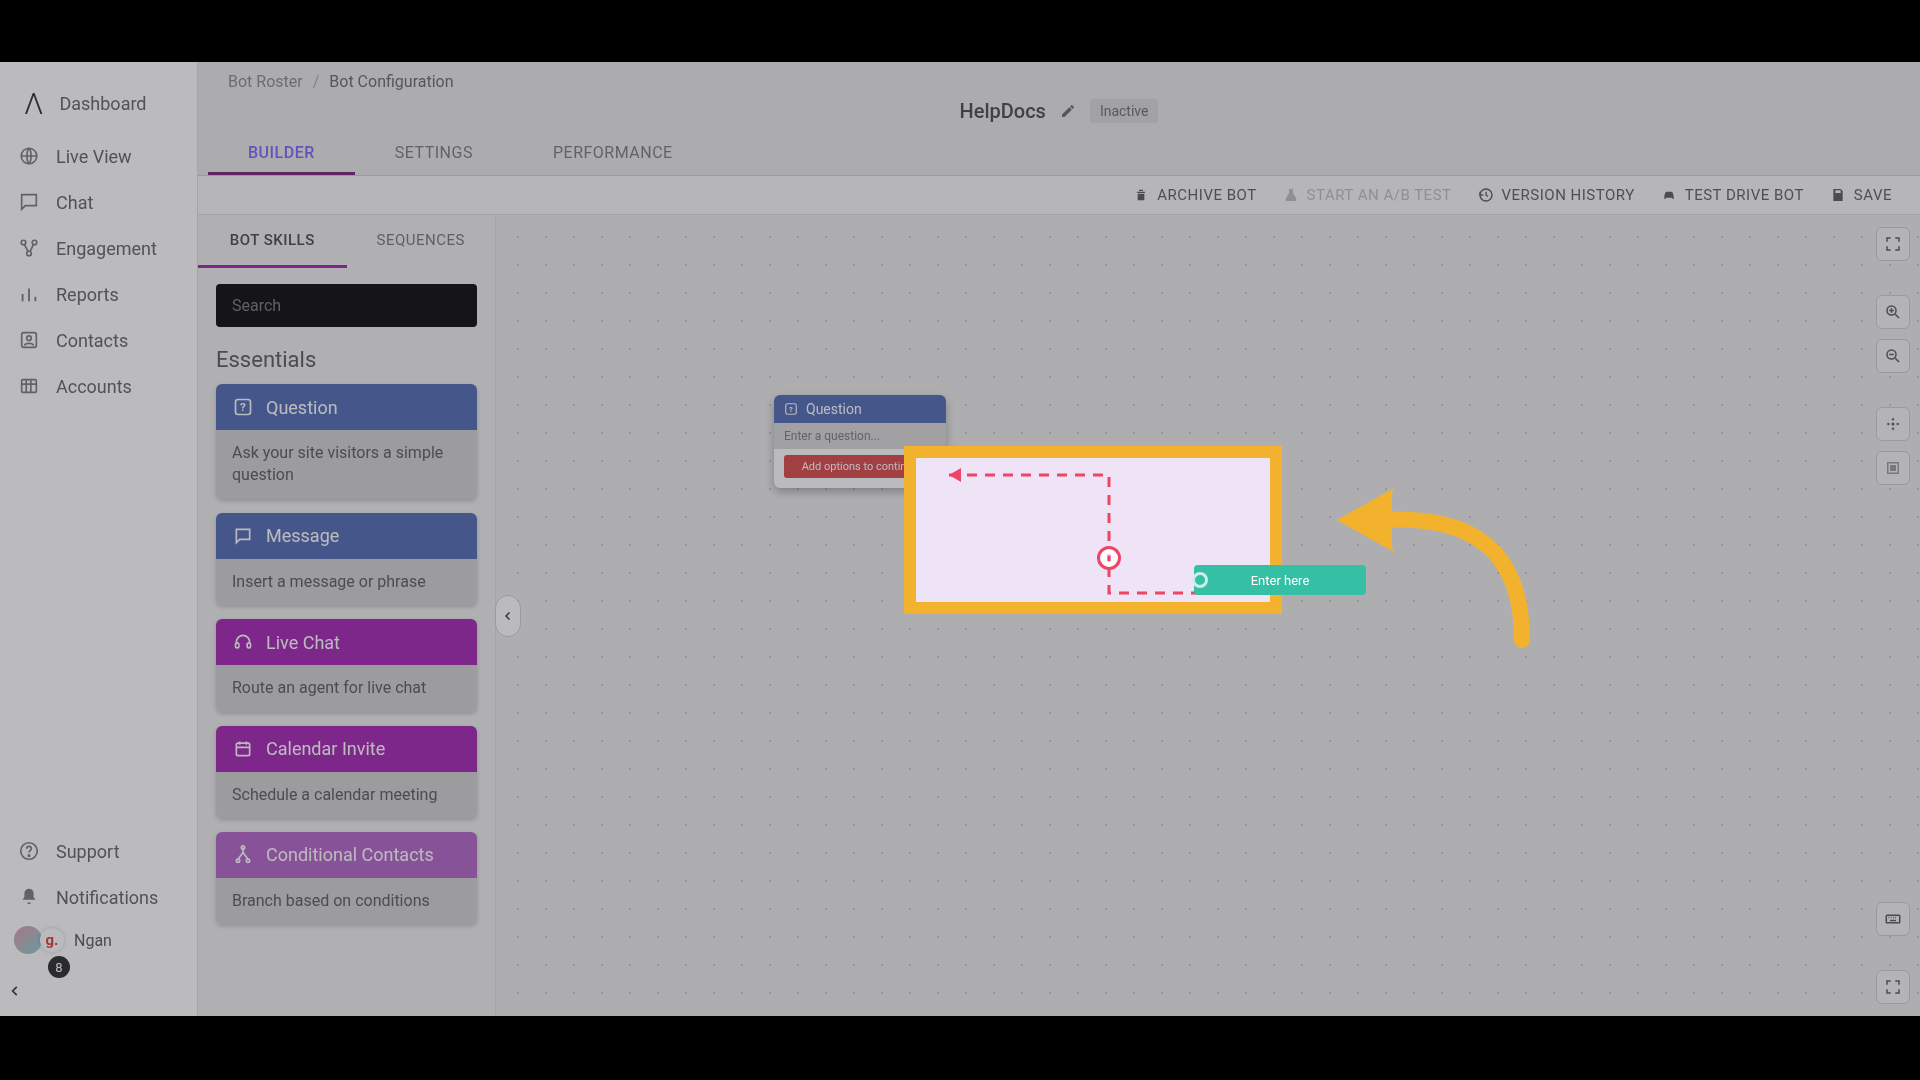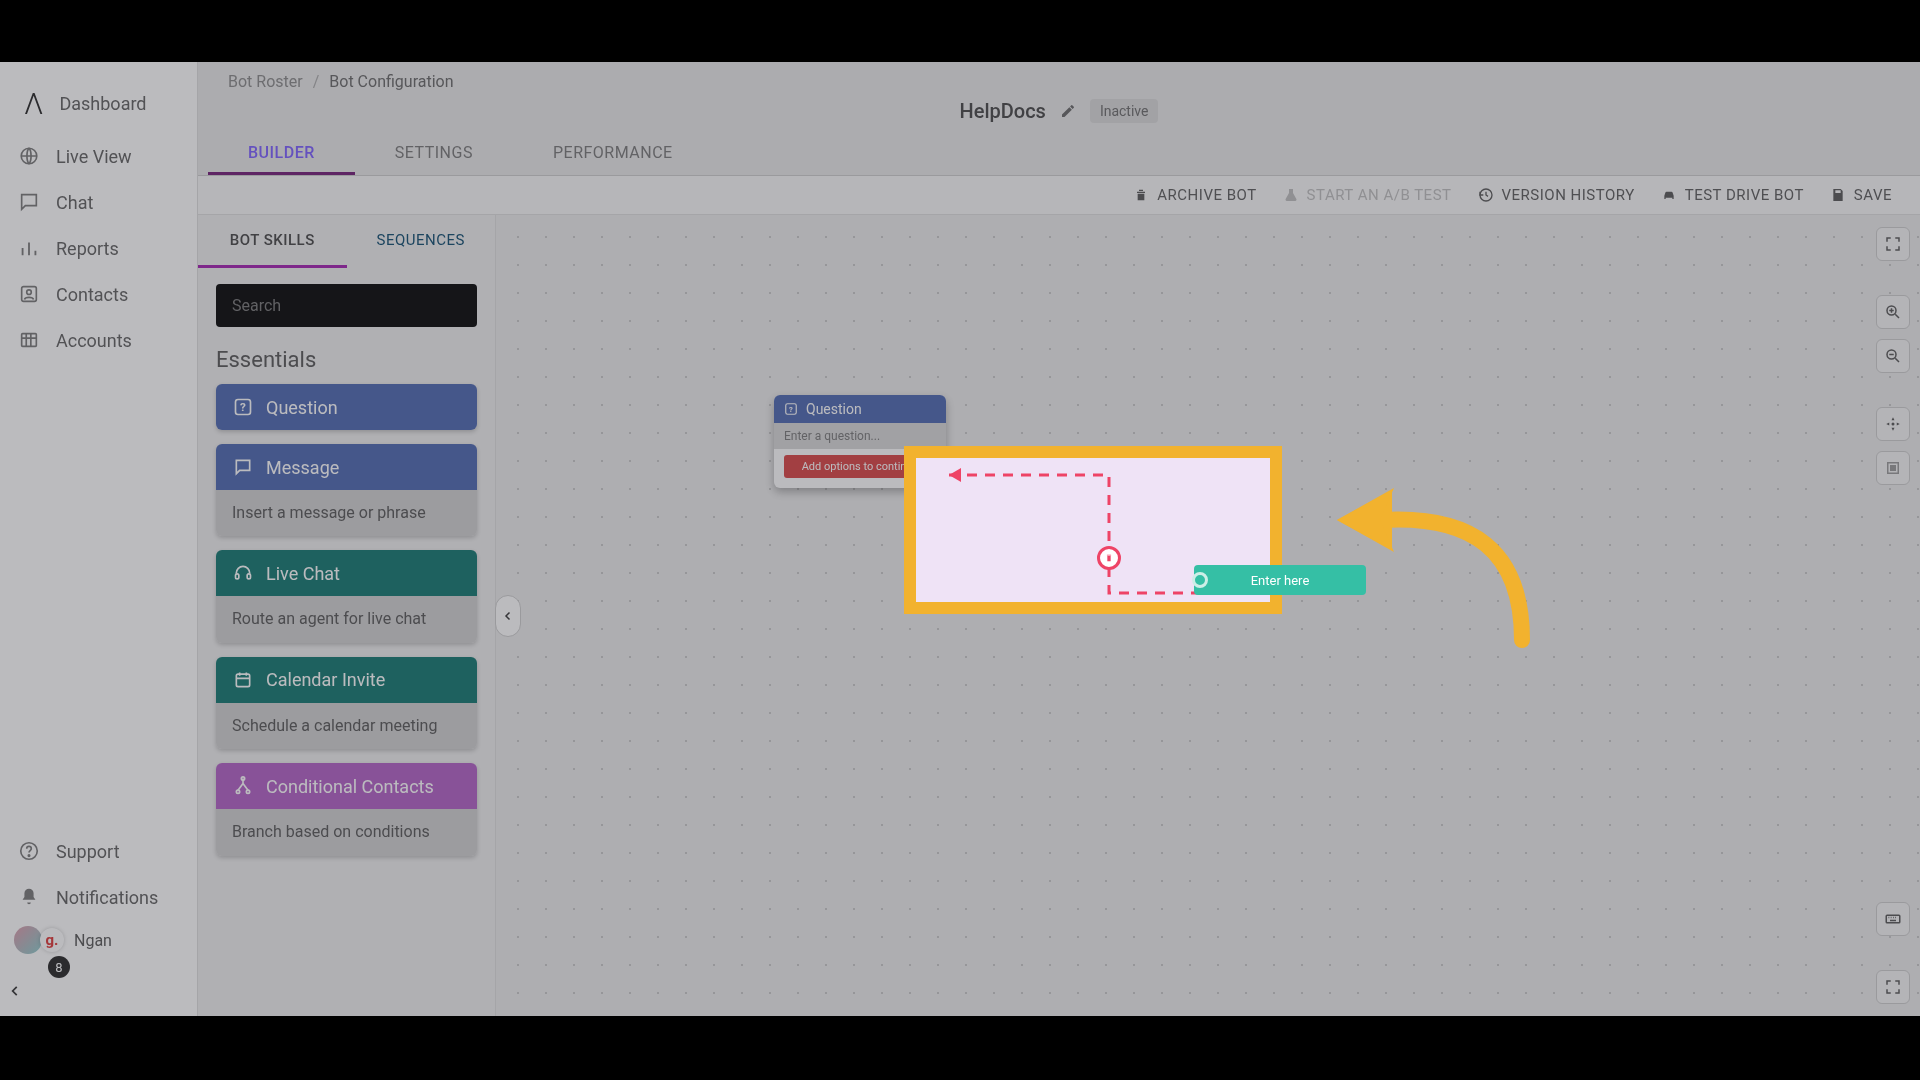--- a/index.html
+++ b/index.html
@@ -66,30 +66,30 @@
   .toolbar { display:flex; justify-content:flex-end; align-items:center; gap: 26px; padding: 10px 28px; background:#f7f7f7; border-bottom:1px solid #ddd; color:#5a5a5a; font-size:15px; }
   .tool-btn { display:flex; align-items:center; gap:8px; cursor:pointer; letter-spacing:.5px; }
   .tool-btn.disabled { color:#bdbdbd; }
 
   
   .body-row { flex:1; display:flex; position:relative; overflow:hidden; }
   .skills-panel {
     width: 298px; background:#eee; border-right:1px solid #ddd; display:flex; flex-direction:column;
   }
   .skills-tabs { display:flex; }
-  .skills-tab { flex:1; text-align:center; padding:16px 0; font-size:15px; color:#0c4a6e; letter-spacing:.5px; cursor:pointer; }
+  .skills-tab { flex:1; text-align:center; padding:16px 0; font-size:15px; color:#737373; letter-spacing:.5px; cursor:pointer; }
   .skills-tab.active { border-bottom:3px solid #a21caf; color:#444; font-weight:500; }
   .skills-body { padding: 16px 18px; overflow-y:auto; }
   .search-box { width:100%; background:#000000; border:none; border-radius:4px; padding:12px 16px; font-size:16px; color:#888; }
   .section-title { font-size:22px; color:#555; margin:20px 0 12px 0; }
   .skill-card { border-radius:6px; overflow:hidden; margin-bottom:14px; box-shadow:0 2px 4px rgba(0,0,0,0.2); cursor:grab; }
   .skill-head { display:flex; align-items:center; gap:12px; padding:12px 16px; color:#fff; font-size:18px; }
   .skill-desc { background:#d0d0d0; color:#555; padding:12px 16px; font-size:16px; line-height:1.4; }
   .c-blue { background:#4a66b0; }
-  .c-green { background:#0f766e; }
+  .c-green { background:#a21caf; }
   .c-purple { background:#b15fc5; }
   .skill-icon { width:22px;height:22px;display:flex;align-items:center;justify-content:center; }
 
   .panel-collapse {
     position:absolute; left:297px; top: 50%; transform: translateY(-50%);
     width:26px;height:42px;background:#fff;border:1px solid #ccc;border-radius:14px;
     display:flex;align-items:center;justify-content:center;color:#444;cursor:pointer;z-index:5;
   }
 
   
@@ -159,20 +159,31 @@
         </span>
       <span>Live View</span>
     </div>
     <div class="nav-item">
       <span class="nav-icon">
           <svg viewBox="0 0 24 24" fill="none" stroke="#777" stroke-width="1.8">
             <path d="M4 4h16v12H8l-4 4V4z"></path>
           </svg>
         </span>
       <span>Chat</span>
+    </div>
+    <div class="nav-item">
+      <span class="nav-icon">
+          <svg viewBox="0 0 24 24" fill="none" stroke="#777" stroke-width="1.8">
+            <circle cx="6" cy="6" r="2.5"></circle>
+            <circle cx="18" cy="6" r="2.5"></circle>
+            <circle cx="12" cy="18" r="2.5"></circle>
+            <path d="M7 8l4 8M17 8l-4 8"></path>
+          </svg>
+        </span>
+      <span>Engagement</span>
     </div>
     <div class="nav-item">
       <span class="nav-icon">
           <svg viewBox="0 0 24 24" fill="none" stroke="#777" stroke-width="2">
             <path d="M5 20V12M12 20V6M19 20v-5"></path>
           </svg>
         </span>
       <span>Reports</span>
     </div>
     <div class="nav-item">
@@ -299,20 +310,21 @@
           <div class="skill-card">
             <div class="skill-head c-blue">
               <span class="skill-icon">
                   <svg viewBox="0 0 24 24" width="20" height="20" fill="#fff">
                     <rect x="3" y="3" width="18" height="18" rx="3" fill="none" stroke="#fff" stroke-width="2"></rect>
                     <text x="12" y="17" text-anchor="middle" font-size="14" fill="#fff" font-weight="700">?</text>
                   </svg>
                 </span>
               <span>Question</span>
             </div>
+            <div class="skill-desc">Ask your site visitors a simple question</div>
           </div>
 
           <div class="skill-card">
             <div class="skill-head c-blue">
               <span class="skill-icon">
                   <svg viewBox="0 0 24 24" width="20" height="20" fill="none" stroke="#fff" stroke-width="2">
                     <path d="M4 4h16v12H8l-4 4V4z"></path>
                   </svg>
                 </span>
               <span>Message</span>

